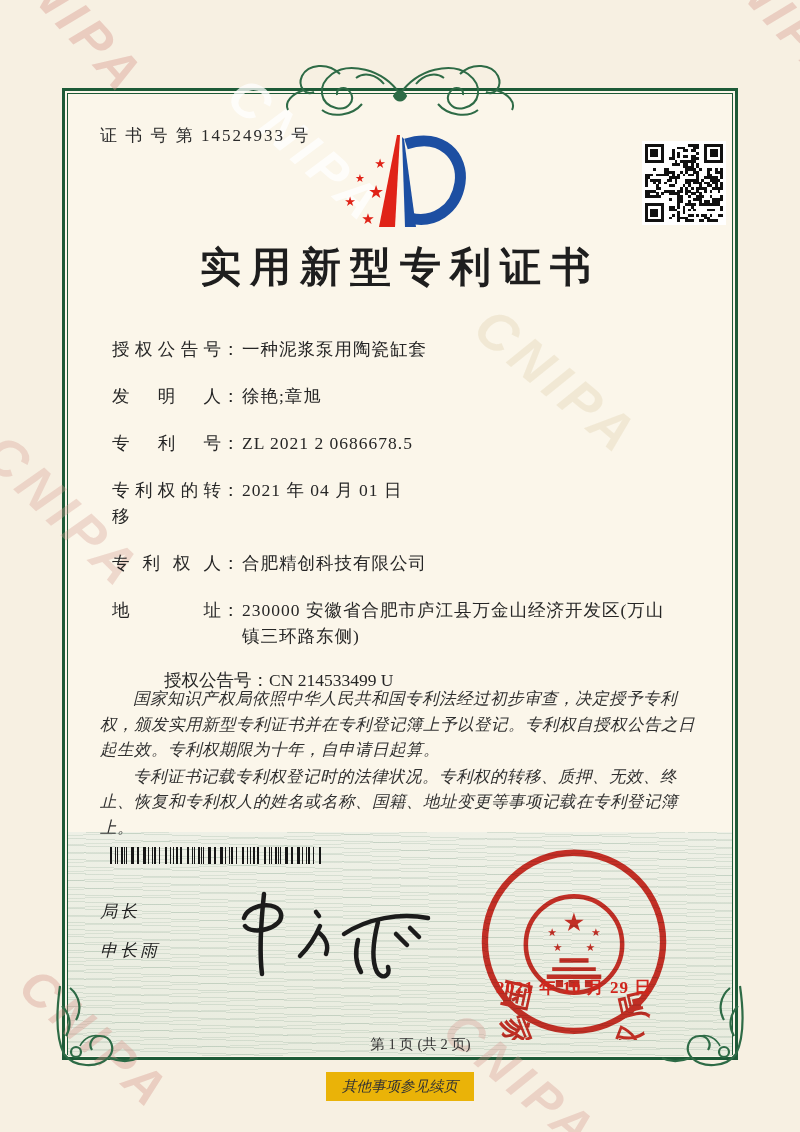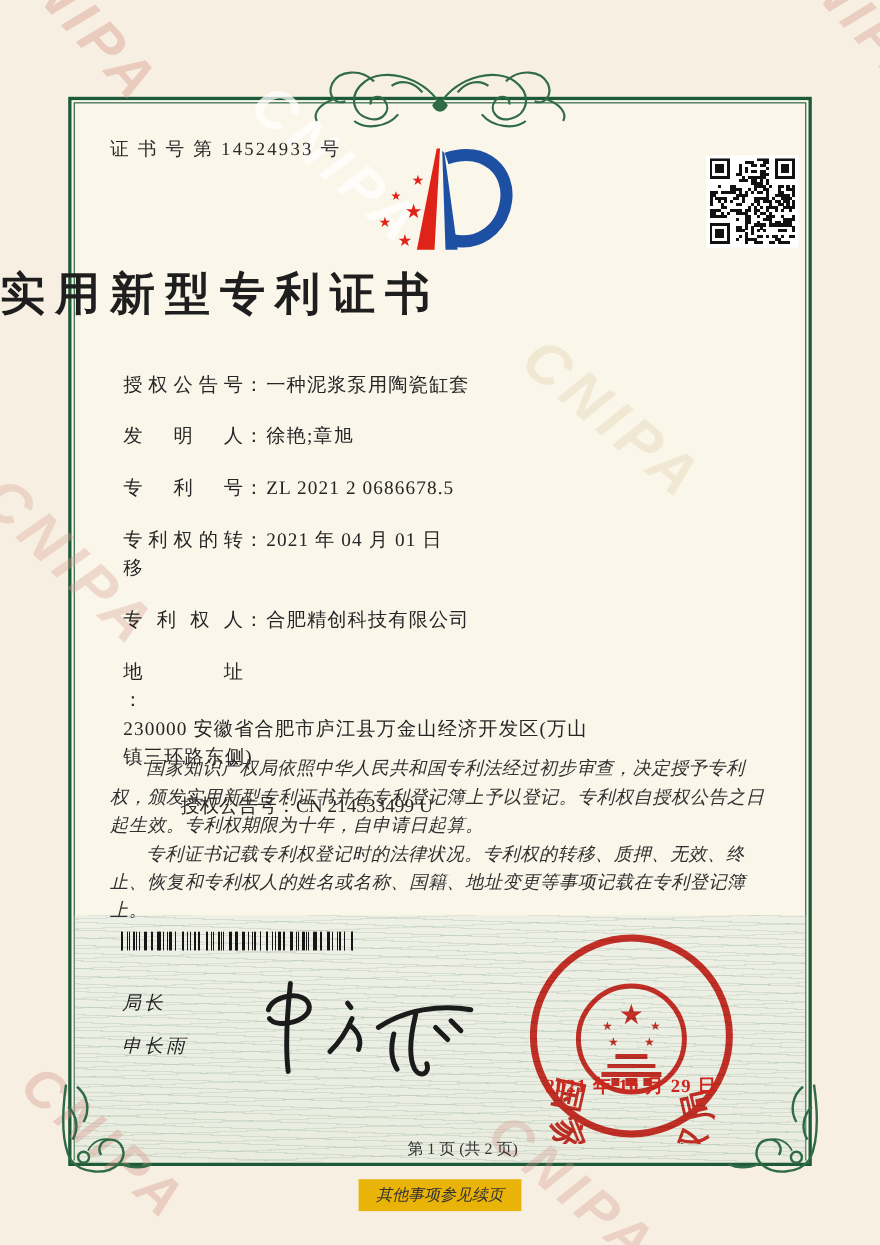--- a/index.html
+++ b/index.html
@@ -20,41 +20,41 @@
       linear-gradient(#eef0e6,#e9ecdf); }
 
   .wm { position:absolute; font-family:"Liberation Sans",sans-serif; font-weight:bold; font-style:italic;
         letter-spacing:6px; pointer-events:none; z-index:2; }
 
   .cert-no { position:absolute; left:100px; top:124px; z-index:3; font-size:17px; color:#2b2b2b; letter-spacing:2px; }
 
   .logo { position:absolute; left:336px; top:130px; z-index:3; }
   .qr { position:absolute; left:642px; top:141px; width:84px; height:84px; background:#fff; padding:3px; z-index:3; }
 
-  .title { position:absolute; left:0; top:240px; width:100%; z-index:3;
+  .title { position:absolute; left:0; top:240px; width:100%; text-align:center; z-index:3;
            font-size:41px; font-weight:bold; letter-spacing:9px; color:#1e1e1e; }
 
   .fields { position:absolute; left:112px; top:336px; width:596px; z-index:3; font-size:17.5px; color:#262626; }
   .field-row { display:flex; align-items:flex-start; line-height:26px; margin-bottom:21px; }
   .flabel { display:inline-block; width:110px; text-align:justify; text-align-last:justify; letter-spacing:1px; }
   .fcolon { width:20px; }
   .fvalue { flex:1; letter-spacing:1px; }
   .grant-row { display:flex; line-height:26px; margin-top:0; }
   .grant-row .g2 { margin-left:52px; }
 
   .paras { position:absolute; left:100px; top:686px; width:608px; z-index:3;
            font-size:16.5px; line-height:25.5px; color:#303030; font-style:italic; letter-spacing:0.5px; }
   .paras p { text-indent:2em; margin-bottom:1px; }
 
   .barcode { position:absolute; left:110px; top:847px; width:212px; height:17px; z-index:3;
     background:
       repeating-linear-gradient(90deg,#161616 0 2px, transparent 2px 5px,#161616 5px 6px, transparent 6px 11px),
       repeating-linear-gradient(90deg,#161616 0 1px, transparent 1px 7px); }
 
-  .sig-block { position:absolute; left:111px; top:900px; z-index:3; font-size:17px; font-style:italic; color:#222; }
+  .sig-block { position:absolute; left:100px; top:900px; z-index:3; font-size:17px; font-style:italic; color:#222; }
   .sig-block .line { margin-bottom:16px; letter-spacing:3px; }
   .sig-script { position:absolute; left:228px; top:882px; z-index:3; }
 
   .seal { position:absolute; left:474px; top:840px; width:200px; height:200px; z-index:4; opacity:0.94; mix-blend-mode:multiply; }
   .seal-date { position:absolute; left:478px; top:976px; width:192px; text-align:center; z-index:5;
                color:#d0251c; font-size:17px; font-weight:bold; letter-spacing:1px; }
 
   .page-info { position:absolute; left:0; top:1035px; width:100%; text-align:center; z-index:3;
                font-size:14.5px; color:#333;padding-left:41px; }
   .foot-note { position:absolute; left:0; top:1072px; width:100%; text-align:center; z-index:3; }
@@ -438,21 +438,21 @@
     <div class="field-row">
       <span class="flabel">专利权的转移</span>
         <span class="fcolon">：</span>
         <span class="fvalue">2021 年 04 月 01 日</span>
     </div>
     <div class="field-row">
       <span class="flabel">专利权人</span>
         <span class="fcolon">：</span>
         <span class="fvalue">合肥精创科技有限公司</span>
     </div>
-    <div class="field-row" style="margin-bottom:18px;flex-direction:column;">
+    <div class="field-row" style="margin-bottom:18px;">
       <span class="flabel">地址</span>
         <span class="fcolon">：</span>
         <span class="fvalue" style="max-width:440px;">230000 安徽省合肥市庐江县万金山经济开发区(万山镇三环路东侧)</span>
     </div>
     <div class="grant-row">
       <span class="g2"><span>授权公告号</span><span>：</span><span>CN 214533499 U</span></span>
     </div>
   </div>
 
   <div class="paras">

